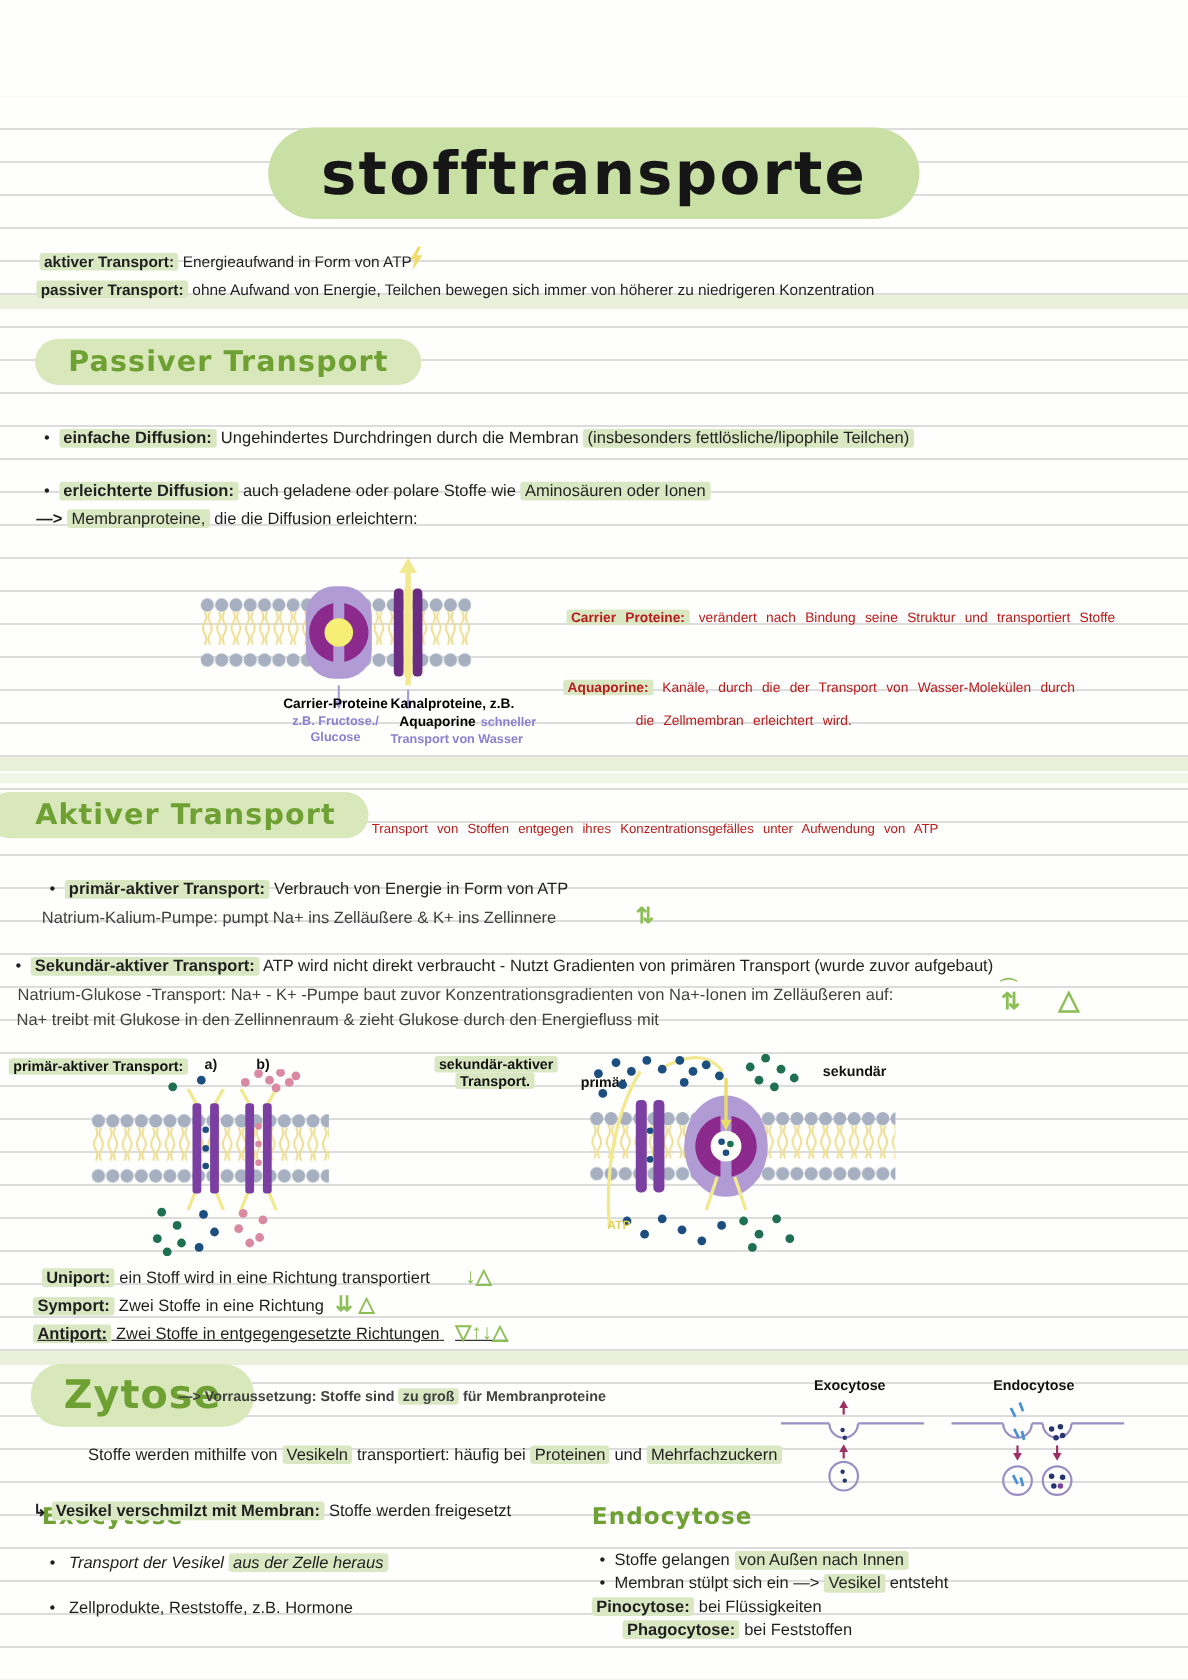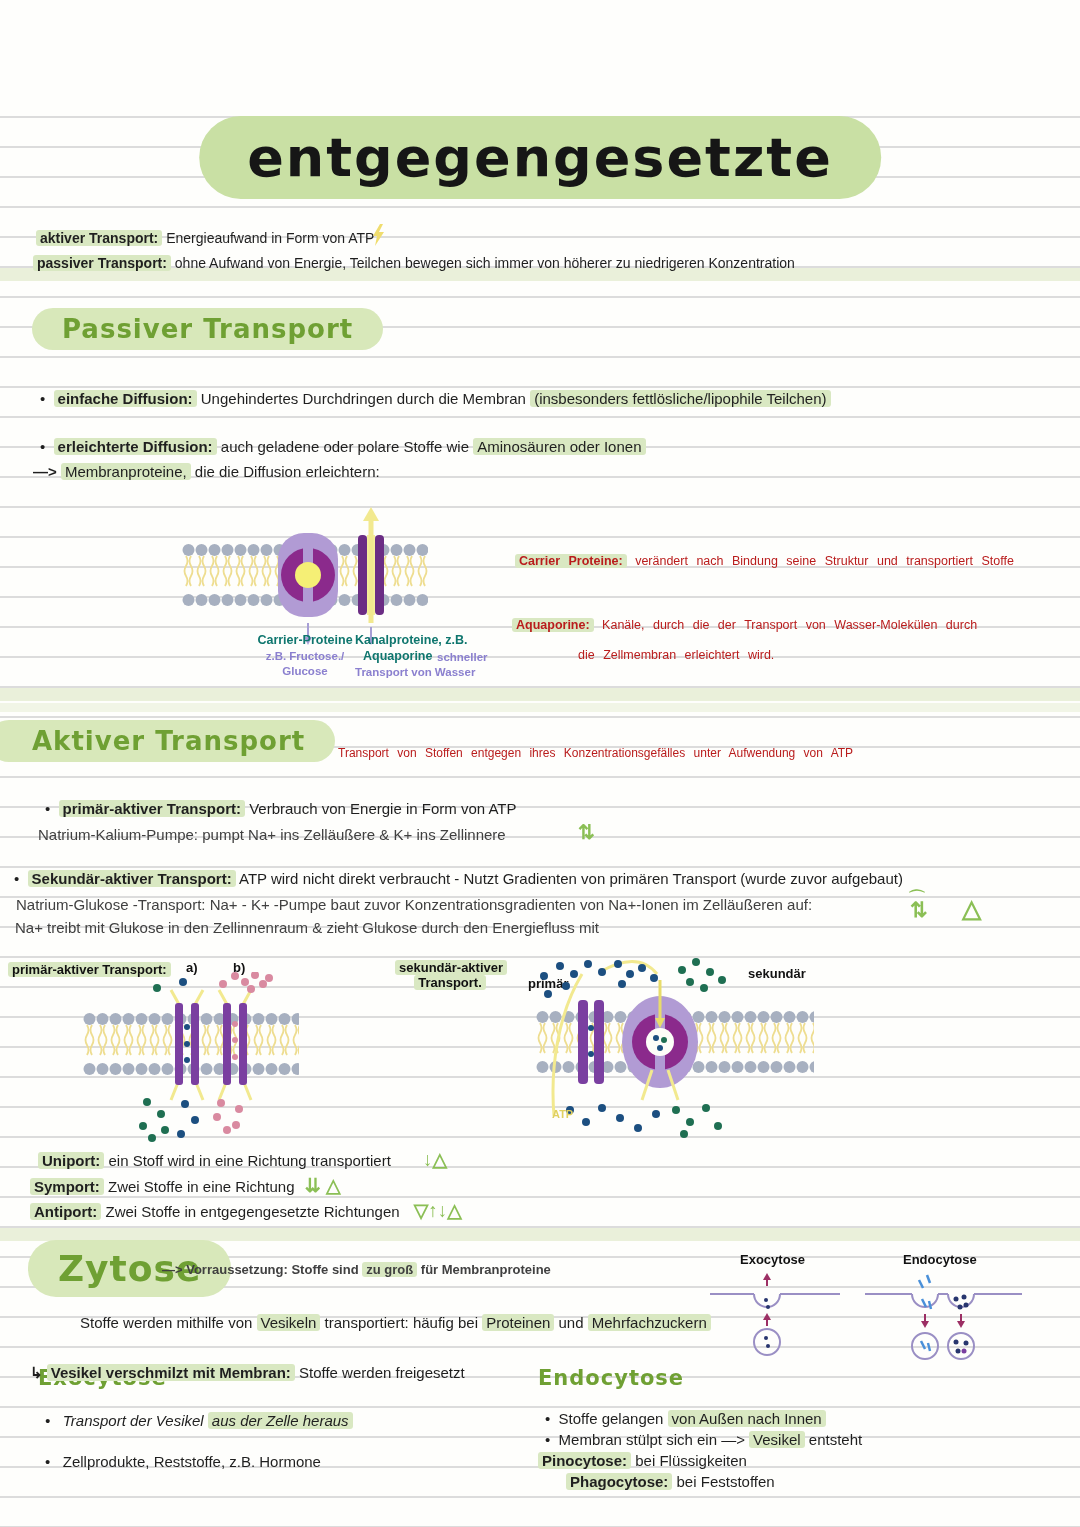--- a/index.html
+++ b/index.html
@@ -16,36 +16,36 @@
   .gsym { color:#8bbf55; font-weight:bold; }
   .title { font-family:"DejaVu Sans", sans-serif; font-weight:bold; font-size:54px; letter-spacing:2px;
            color:#161616; background:#c9e0a4; border-radius:46px; padding:10px 48px; }
   .heading { font-family:"DejaVu Sans", sans-serif; font-weight:bold; color:#6fa033; letter-spacing:1px;
              background:#d8e8ba; border-radius:28px; }
   .h-big { font-size:26px; padding:6px 30px; }
   .h-small { font-family:"DejaVu Sans", sans-serif; font-weight:bold; color:#6fa033; font-size:21px; letter-spacing:1px; }
   .hand { font-size:12.5px; color:#b91c1c; word-spacing:5px; }
   .hand-b { font-size:13px; color:#111; font-weight:bold; }
   .hpurple { color:#8b80cf; font-size:11.5px; font-weight:bold; }
-  .dlabel { font-size:12.5px; font-weight:bold; color:#0f766e; }
+  .dlabel { font-size:12.5px; font-weight:bold; color:#000000; }
   .center { text-align:center; }
 </style>
 </head>
 <body>
 
 <div class="page">
   <div class="lines"></div>
 
   <div class="band" style="top:268px;height:13px;"></div>
   <div class="band" style="top:688px;height:13px;"></div>
   <div class="band" style="top:703px;height:9px;background:#f1f5e6;"></div>
   <div class="band" style="top:1228px;height:13px;"></div>
 
   <div class="abs" style="top:126px;left:50%;transform:translateX(-50%);">
-    <span class="title">entgegengesetzte</span>
+    <span class="title">stofftransporte</span>
   </div>
 
   <div class="abs note" style="top:230px;left:36px;font-size:14px;">
     <span class="hl lbl">aktiver Transport:</span>
     <span>Energieaufwand in Form von ATP</span>
   </div>
   <svg class="abs" style="top:224px;left:372px;" width="13" height="22" viewBox="0 0 13 22">
     <polygon points="8,0 1,12 5,12 3,22 12,8 7,8 11,0" fill="#f0dd6e"></polygon>
   </svg>
   <div class="abs note" style="top:255px;left:33px;font-size:14px;">
@@ -276,21 +276,21 @@
   <div class="abs note" style="top:1148px;left:38px;">
     <span class="hl lbl">Uniport:</span>
     <span>ein Stoff wird in eine Richtung transportiert</span>
     <span class="gsym" style="font-size:19px;margin-left:28px;">↓△</span>
   </div>
   <div class="abs note" style="top:1174px;left:30px;">
     <span class="hl lbl">Symport:</span>
     <span>Zwei Stoffe in eine Richtung</span>
     <span class="gsym" style="font-size:19px;margin-left:6px;">⇊ △</span>
   </div>
-  <div class="abs note" style="top:1199px;left:30px;">
+  <div class="abs note" style="top:1199px;left:30px;text-decoration:underline;">
     <span class="hl lbl">Antiport:</span>
     <span>Zwei Stoffe in entgegengesetzte Richtungen</span>
     <span class="gsym" style="font-size:19px;margin-left:10px;">▽↑↓△</span>
   </div>
 
   <div class="abs" style="top:1248px;left:28px;">
     <span class="heading" style="font-size:36px;padding:8px 30px;">Zytose</span>
   </div>
   <div class="abs green" style="top:1262px;left:162px;font-size:13px;font-weight:bold;white-space:nowrap;">
     <span>—&gt;</span>

